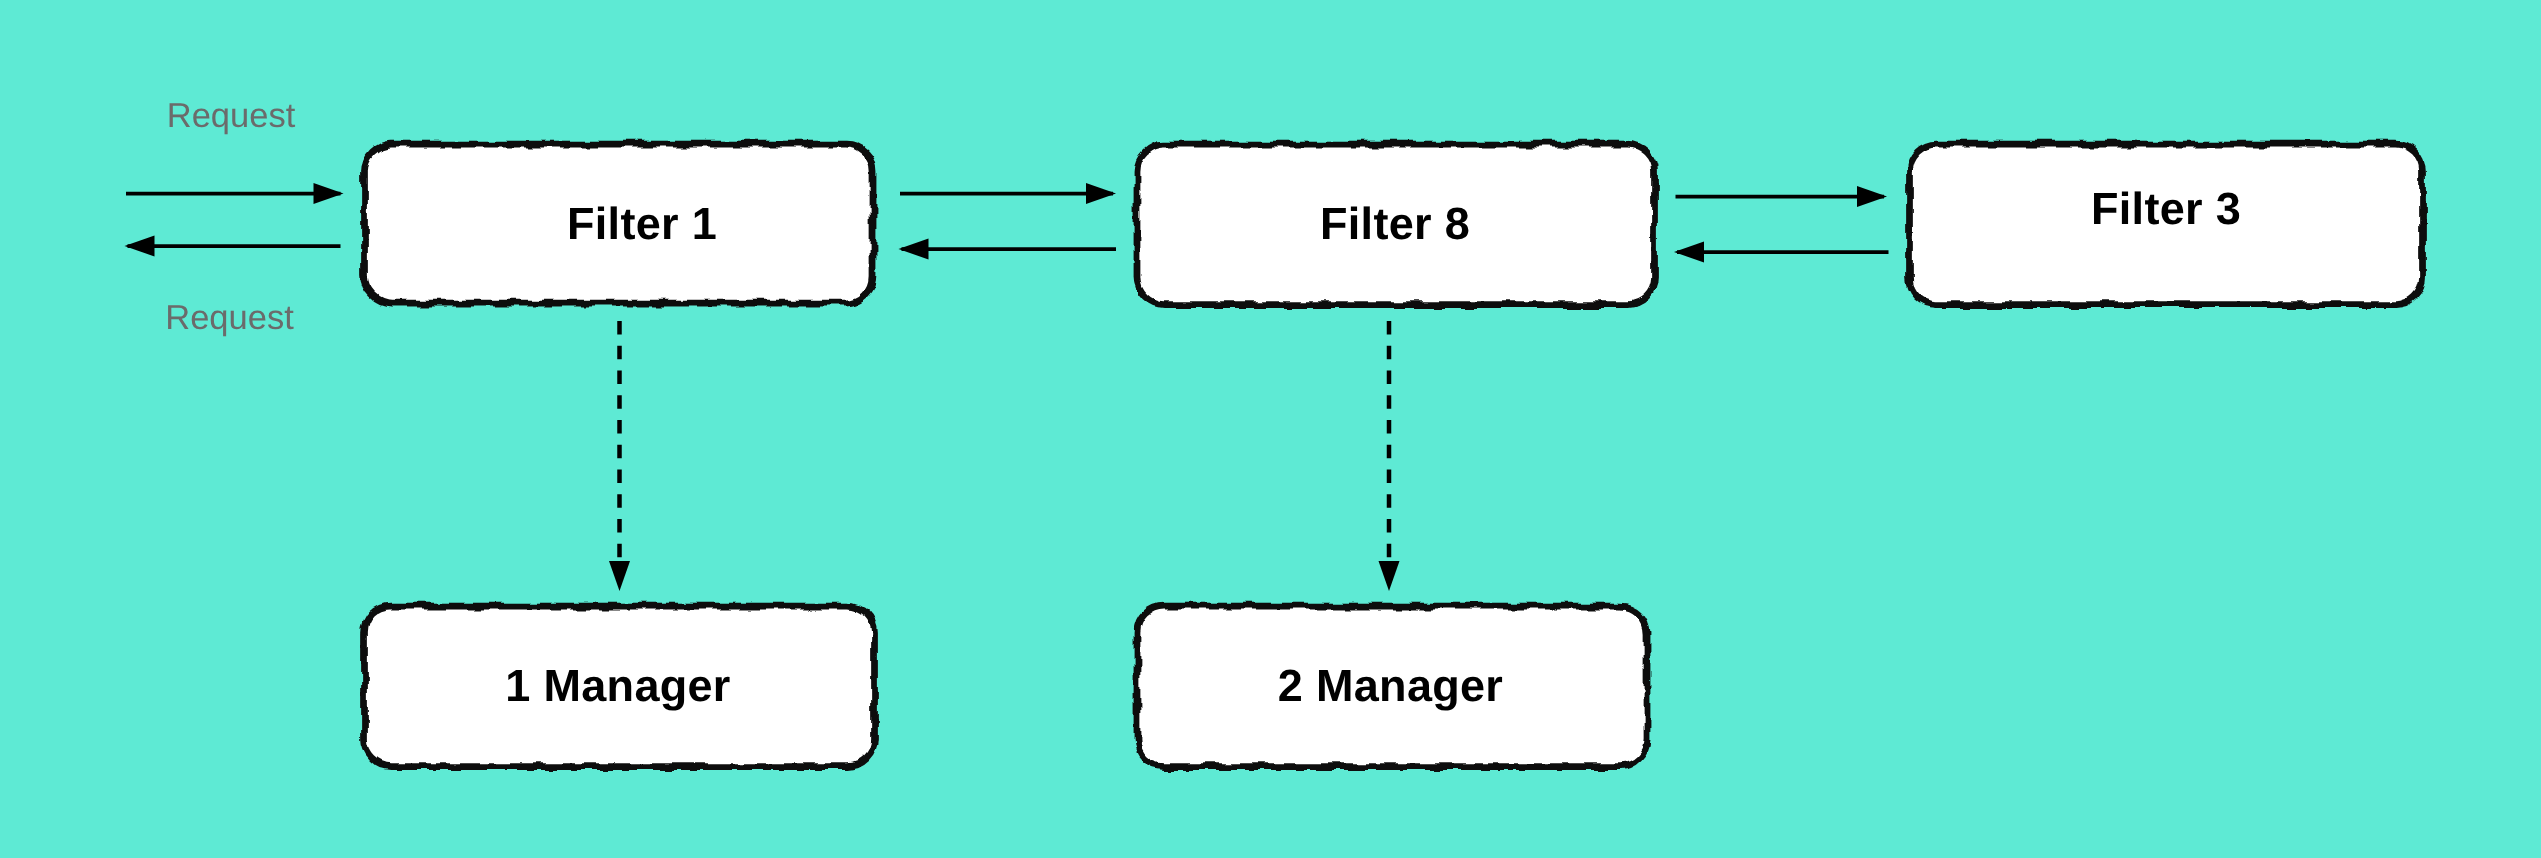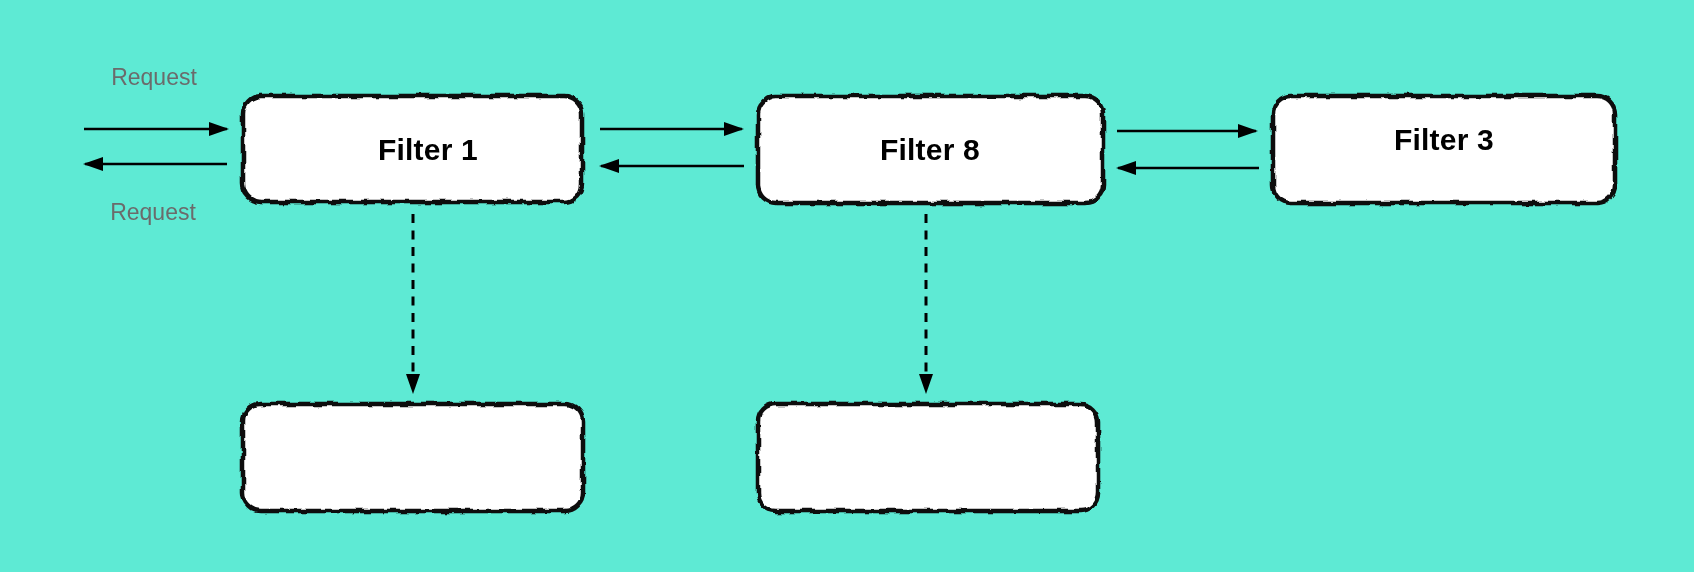--- a/index.html
+++ b/index.html
@@ -83,14 +83,16 @@
     <line class="edge-line dashed" x1="413" y1="214" x2="413" y2="392" marker-end="url(#ah)"></line>
     <line class="edge-line dashed" x1="926" y1="214" x2="926" y2="392" marker-end="url(#ah)"></line>
   </svg>
 
   <div class="edge-label" style="left:154px; top:77px;">Request</div>
   <div class="edge-label" style="left:153px; top:212px;">Request</div>
 
   <div class="node-label" style="left:428px; top:150px;">Filter 1</div>
   <div class="node-label" style="left:930px; top:150px;">Filter 8</div>
   <div class="node-label" style="left:1444px; top:140px;">Filter 3</div>
+  <div class="node-label" style="left:412px; top:458px;">1 Manager</div>
+  <div class="node-label" style="left:927px; top:458px;">2 Manager</div>
 
 </div>
 
 </body></html>

